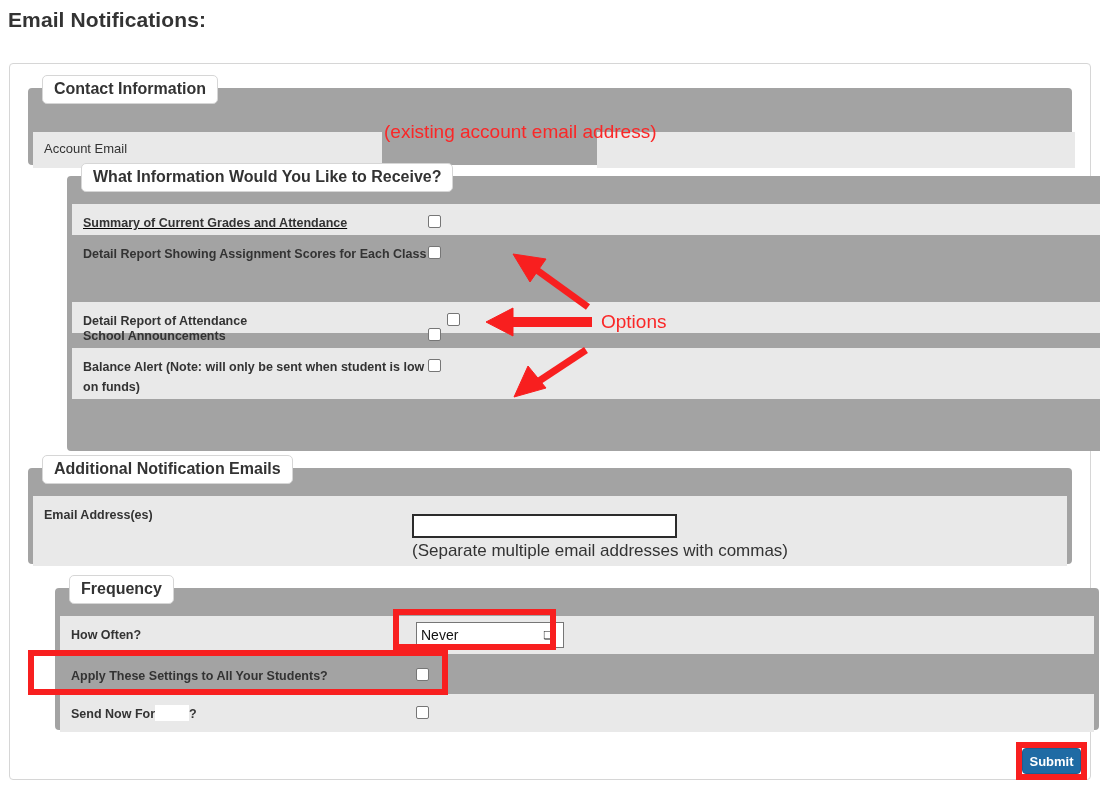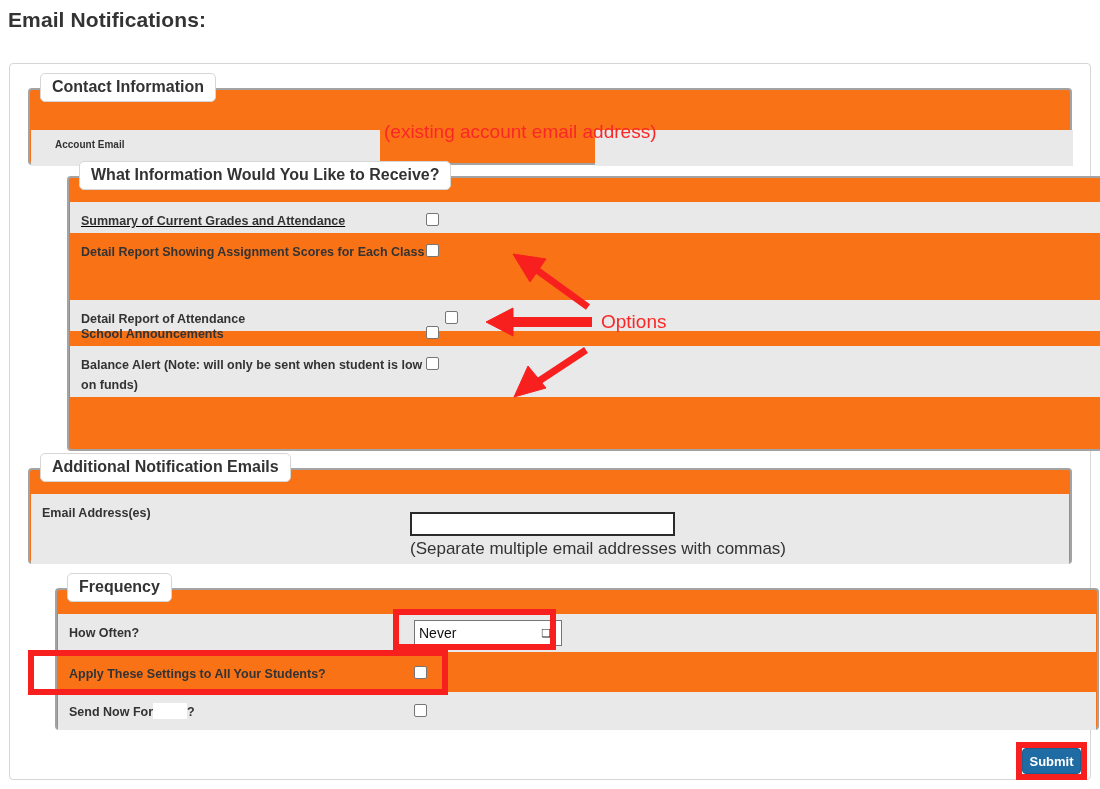--- a/index.html
+++ b/index.html
@@ -32,23 +32,23 @@
     left: 9px; top: 63px;
     width: 1082px; height: 717px;
     border: 1px solid #d6d6d6;
     border-radius: 4px;
     background: #ffffff;
   }
 
   
   .fset {
     position: absolute;
-    border: 2px solid #a3a3a3;
+    border: 4px solid #a3a3a3;
     border-radius: 4px;
-    background: #f97316;
+    background: #a3a3a3;
   }
   .legend {
     position: absolute;
     top: -17px; left: 10px;
     background: #ffffff;
     border: 1px solid #d6d6d6;
     border-radius: 5px;
     padding: 4px 11px 5px 11px;
     font-size: 16px;
     font-weight: bold;
@@ -96,22 +96,22 @@
   }
   .acct-bg-left {
     position: absolute; left: 0; top: 0;
     width: 349px; height: 36px; background: #e9e9e9;
   }
   .acct-bg-right {
     position: absolute; left: 564px; top: 0;
     width: 478px; height: 36px; background: #e9e9e9;
   }
   .acct-label {
-    position: absolute; left: 24px; top: 9px;
-    font-size: 10px; font-weight: bold; color: #333333;
+    position: absolute; left: 11px; top: 9px;
+    font-size: 13px; font-weight: normal; color: #333333;
   }
 
   
   .txtinput {
     width: 265px; height: 24px;
     border: 2px solid #2b2b2b;
     background: #ffffff;
     font-family: "Liberation Sans", sans-serif;
     font-size: 12px;
     padding: 0 4px;

